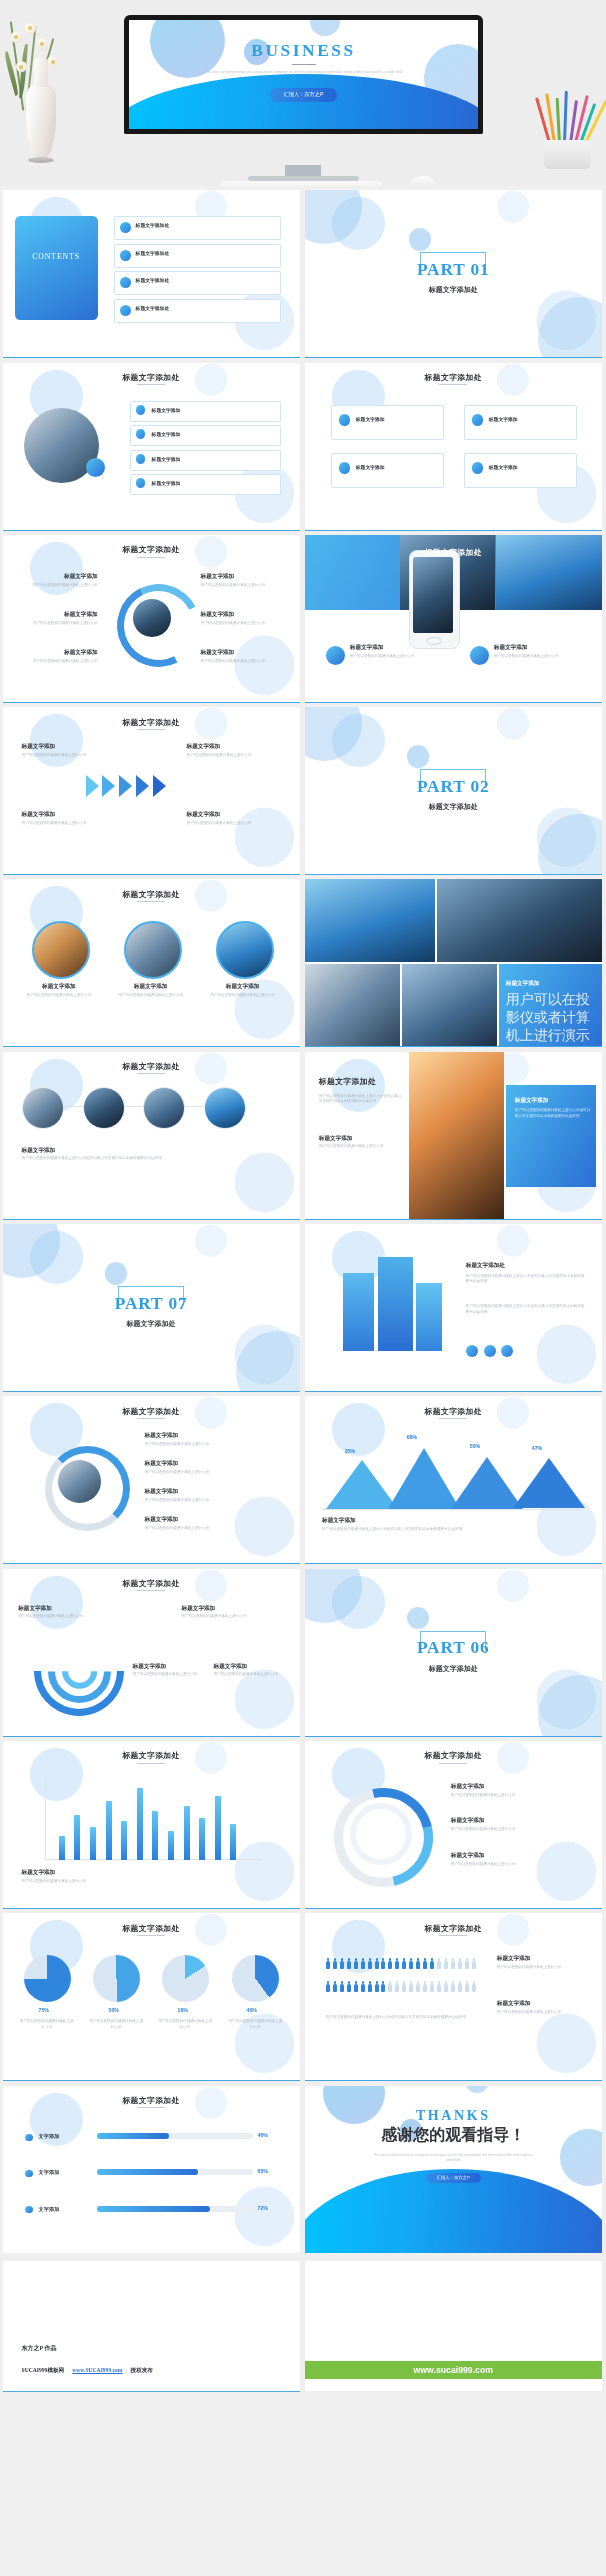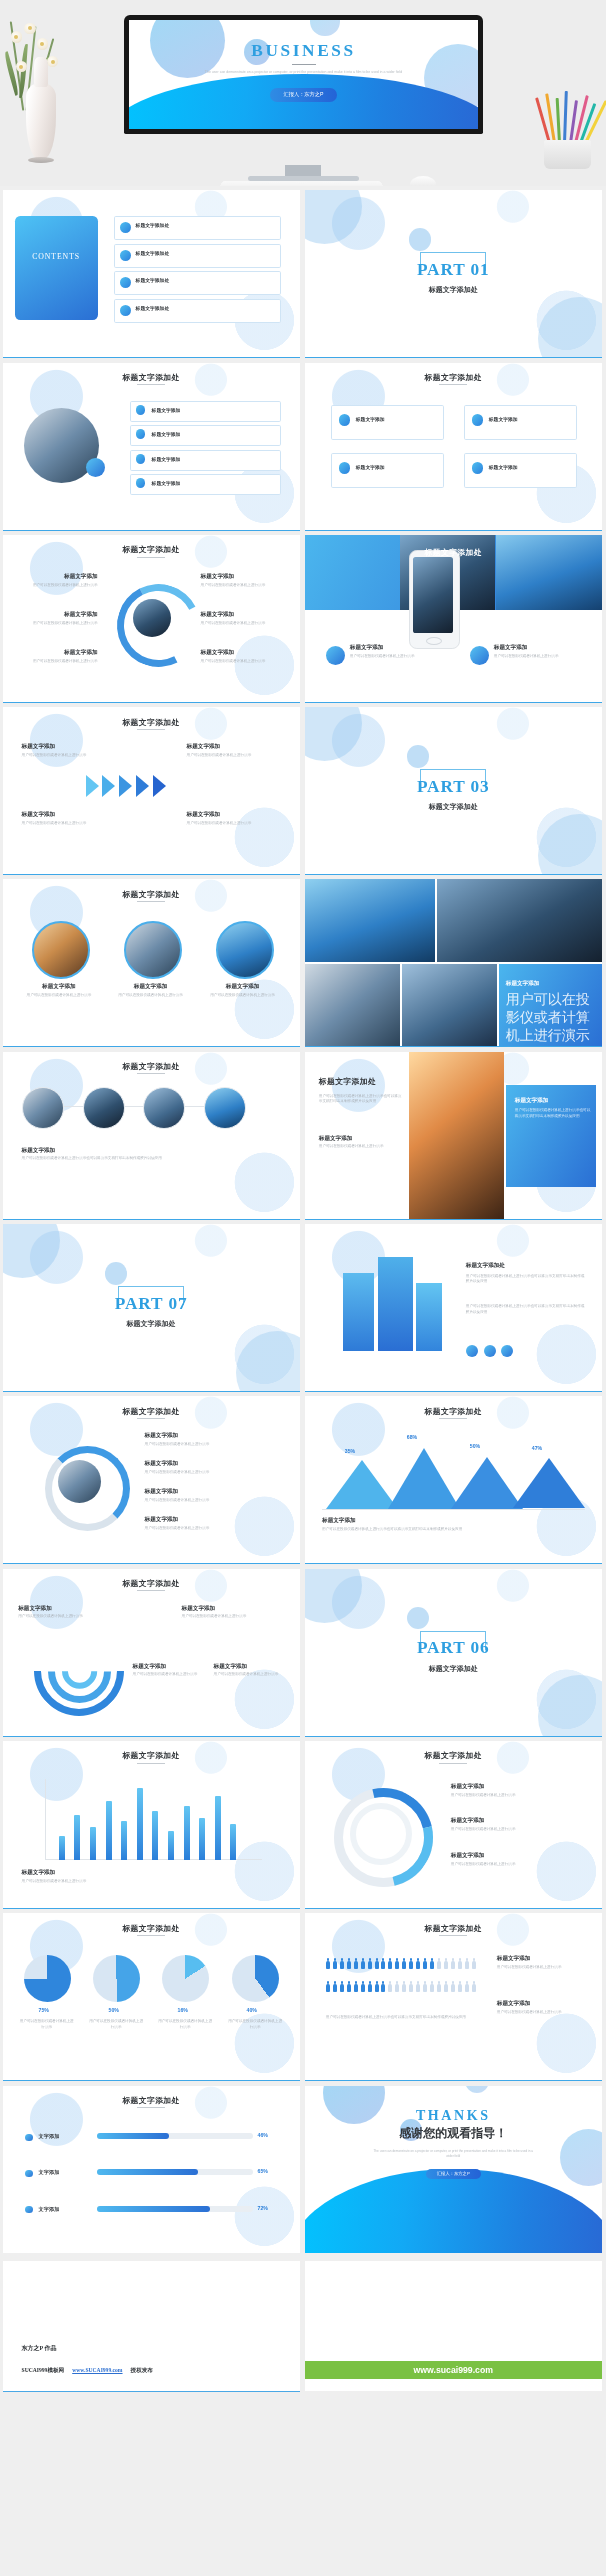--- a/index.html
+++ b/index.html
@@ -366,21 +366,21 @@
       </div>
 
     <div class="cell edge">
         <div class="sl">
       <div class="bg-dots"></div>
       <div class="circ" style="left:-17.3px;top:-21px;width:75px;height:75px;background:rgba(150,200,240,.45);"></div>
       <div class="circ" style="right:-19px;bottom:-22.5px;width:83px;height:83px;background:rgba(150,200,240,.38);"></div>
       <div class="circ" style="left:102px;top:38px;width:22.5px;height:22.5px;background:rgba(150,200,240,.6);"></div>
       <div class="part">
         <div class="brk"></div>
-        <div class="pn">PART 03</div>
+        <div class="pn">PART 02</div>
         <div class="ps">标题文字添加处</div>
       </div>
     </div>
       </div>
 
     <div class="cell edge">
         <div class="sl">
       <div class="bg-dots"></div>
       <div class="h-title">标题文字添加处</div>
           <div class="h-rule"></div>
@@ -881,21 +881,21 @@
         <div class="sl">
       <div class="ts">
         <div class="blob" style="left:6%;top:-14%;width:62px;height:62px;background:linear-gradient(150deg,#8fd3f4,#a9c6f0);opacity:.85;"></div>
         <div class="blob" style="left:54%;top:-10%;width:24px;height:24px;background:linear-gradient(150deg,#9cd9f6,#b6d0f2);opacity:.75;"></div>
         <div class="blob" style="right:-5%;top:26%;width:57px;height:57px;background:linear-gradient(150deg,#a7d8f6,#b9cef3);opacity:.8;"></div>
         <div class="blob" style="left:32%;top:20%;width:22.5px;height:22.5px;background:linear-gradient(150deg,#92cdf2,#a9c2ee);opacity:.85;"></div>
         <div class="blob" style="left:14%;bottom:4%;width:33px;height:33px;background:rgba(140,200,240,.5);"></div>
         <div class="wave"></div>
         <div class="tstack" style="padding-top:22.5px;">
           <div class="biz" style="font-size:14px;">THANKS</div>
-          <div class="cn" style="font-size:12px;margin-top:0.9px;">感谢您的观看指导！</div>
+          <div class="cn" style="font-size:16px;margin-top:0.9px;">感谢您的观看指导！</div>
           <div class="en" style="font-size:3.1px;max-width:165px;margin:7px auto 0;">The user can demonstrate on a projector or computer, or print the presentation and make it into a film to be used in a wider field</div>
           <div class="pill" style="font-size:4.3px;padding:2.6px 11.3px;margin-top:10.4px;">汇报人：东方之P</div>
         </div>
       </div>
     </div>
       </div>
 
   </div>
 
   <div style="display:flex;width:607px;padding-top:4.3px;">

